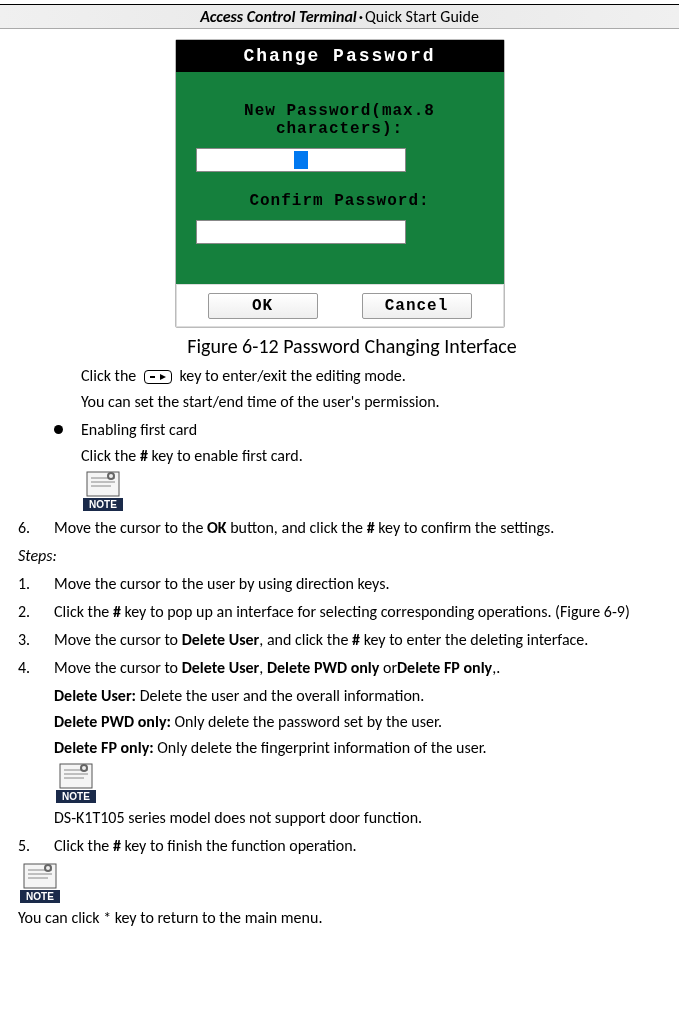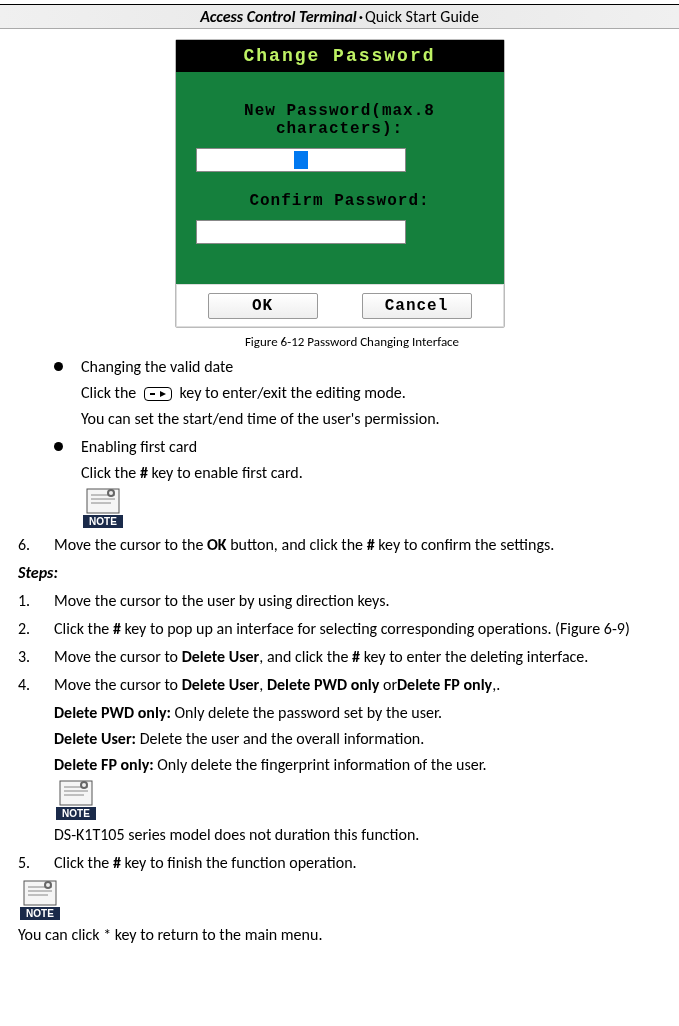--- a/index.html
+++ b/index.html
@@ -35,21 +35,21 @@
     .device-screen {
       width: 330px;
       margin: 0 auto;
       border: 1px solid #bbb;
       background: #fff;
       border-radius: 2px;
       box-shadow: inset 0 0 0 1px #ddd;
     }
     .device-header {
       background: #000;
-      color: #bef264;
+      color: #ffffff;
       font-family: 'Courier New', monospace;
       font-weight: bold;
       font-size: 18px;
       letter-spacing: 2px;
       padding: 6px 0;
       text-align: center;
     }
     .device-body {
       background: #15803d;
       padding: 30px 20px 20px 20px;
@@ -90,21 +90,21 @@
       font-family: 'Courier New', monospace;
       font-weight: bold;
       font-size: 16px;
       letter-spacing: 1px;
       border-radius: 2px;
       display: flex;
       align-items: center;
       justify-content: center;
     }
     .figure-caption {
-      font-size: 13px;
+      font-size: 20px;
       margin: 6px 0 3px 0;
       padding-left: 25px;
     }
     .content {
       padding: 0 18px;
       line-height: 1.5;
     }
     .bullet-row {
       display: flex;
       align-items: flex-start;
@@ -183,21 +183,21 @@
       flex: 1;
     }
     .section-heading {
       font-size: 20px;
       font-weight: bold;
       margin: 10px 0 4px 0;
     }
     .steps-label {
       font-size: 16px;
       font-style: italic;
-      font-weight: bold;
+      font-weight: normal;
       margin-bottom: 4px;
     }
     .b { font-weight: bold; }
     .step-indent {
       margin-left: 36px;
       margin-bottom: 2px;
     }
   </style>
 </head>
 <body>
@@ -223,24 +223,20 @@
     <div class="device-footer">
       <div class="device-btn">OK</div>
       <div class="device-btn">Cancel</div>
     </div>
   </div>
   <div class="figure-caption">Figure 6-12 Password Changing Interface</div>
 </div>
 
 <div class="content">
 
-  <div class="bullet-row">
-    <div class="bullet-dot"></div>
-    <div class="bullet-text">Changing the valid date</div>
-  </div>
   <div class="sub-text">
     <span>Click the</span>
     <span class="inline-key-icon"></span>
     <span>key to enter/exit the editing mode.</span>
   </div>
   <div class="sub-text">You can set the start/end time of the user's permission.</div>
 
   <div class="bullet-row">
     <div class="bullet-dot"></div>
     <div class="bullet-text">Enabling first card</div>
@@ -286,38 +282,38 @@
   </div>
 
   <div class="numbered-row">
     <div class="num">4.</div>
     <div class="txt">
       <span>Move the cursor to </span><span class="b">Delete User</span><span>, </span><span class="b">Delete PWD only</span><span> or</span><span class="b">Delete FP only</span><span>,.</span>
     </div>
   </div>
 
   <div class="step-indent">
+    <span class="b">Delete User:</span><span> Delete the user and the overall information.</span>
+  </div>
+  <div class="step-indent">
     <span class="b">Delete PWD only:</span><span> Only delete the password set by the user.</span>
-  </div>
-  <div class="step-indent">
-    <span class="b">Delete User:</span><span> Delete the user and the overall information.</span>
   </div>
   <div class="step-indent">
     <span class="b">Delete FP only:</span><span> Only delete the fingerprint information of the user.</span>
   </div>
 
   <svg class="note-icon" style="margin-left:36px" viewBox="0 0 44 42">
     <rect x="6" y="2" width="32" height="24" fill="#f5f5f5" stroke="#555" stroke-width="1"></rect>
     <path d="M10 8 L34 8 M10 12 L34 12 M10 16 L30 16" stroke="#888" stroke-width="1"></path>
     <circle cx="30" cy="6" r="4" fill="#666"></circle>
     <circle cx="30" cy="6" r="2" fill="#eee"></circle>
     <rect x="2" y="28" width="40" height="13" fill="#1a2a4a"></rect>
     <text x="22" y="38" font-family="Arial" font-size="10" fill="#fff" text-anchor="middle" font-weight="bold">NOTE</text>
   </svg>
-  <div class="step-indent">DS-K1T105 series model does not duration this function.</div>
+  <div class="step-indent">DS-K1T105 series model does not support door function.</div>
 
   <div class="numbered-row">
     <div class="num">5.</div>
     <div class="txt">
       <span>Click the </span><span class="b">#</span><span> key to finish the function operation.</span>
     </div>
   </div>
 
   <svg class="note-icon note-icon-left" viewBox="0 0 44 42">
     <rect x="6" y="2" width="32" height="24" fill="#f5f5f5" stroke="#555" stroke-width="1"></rect>

